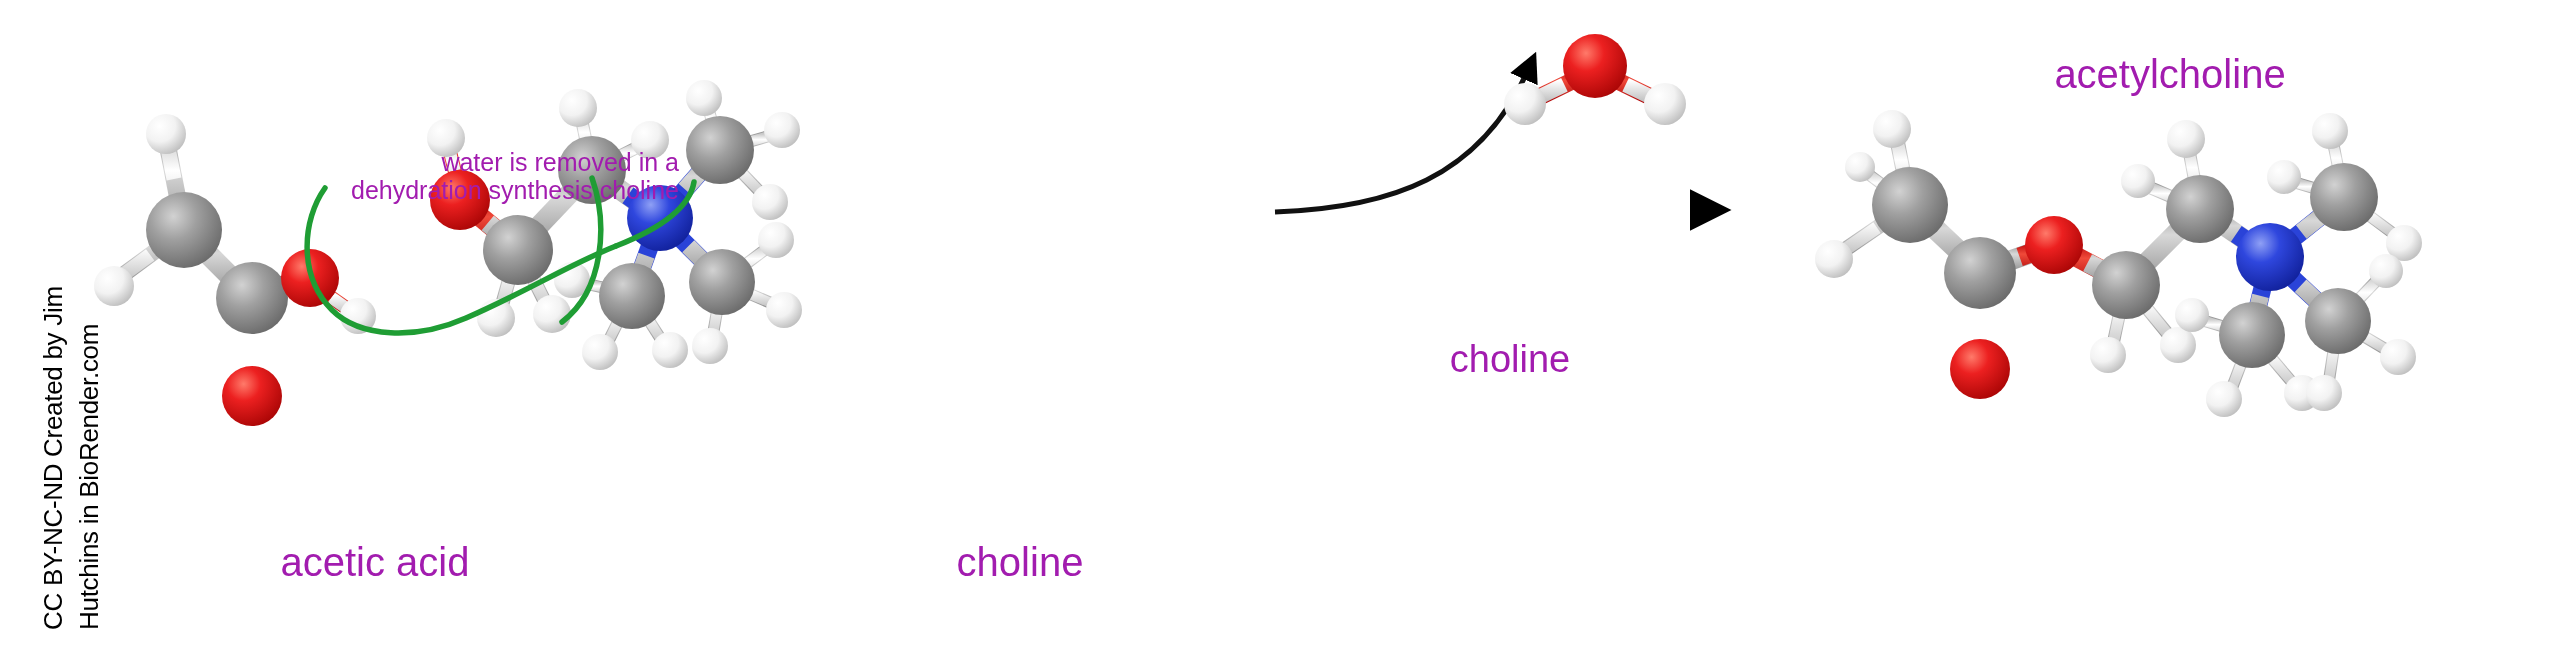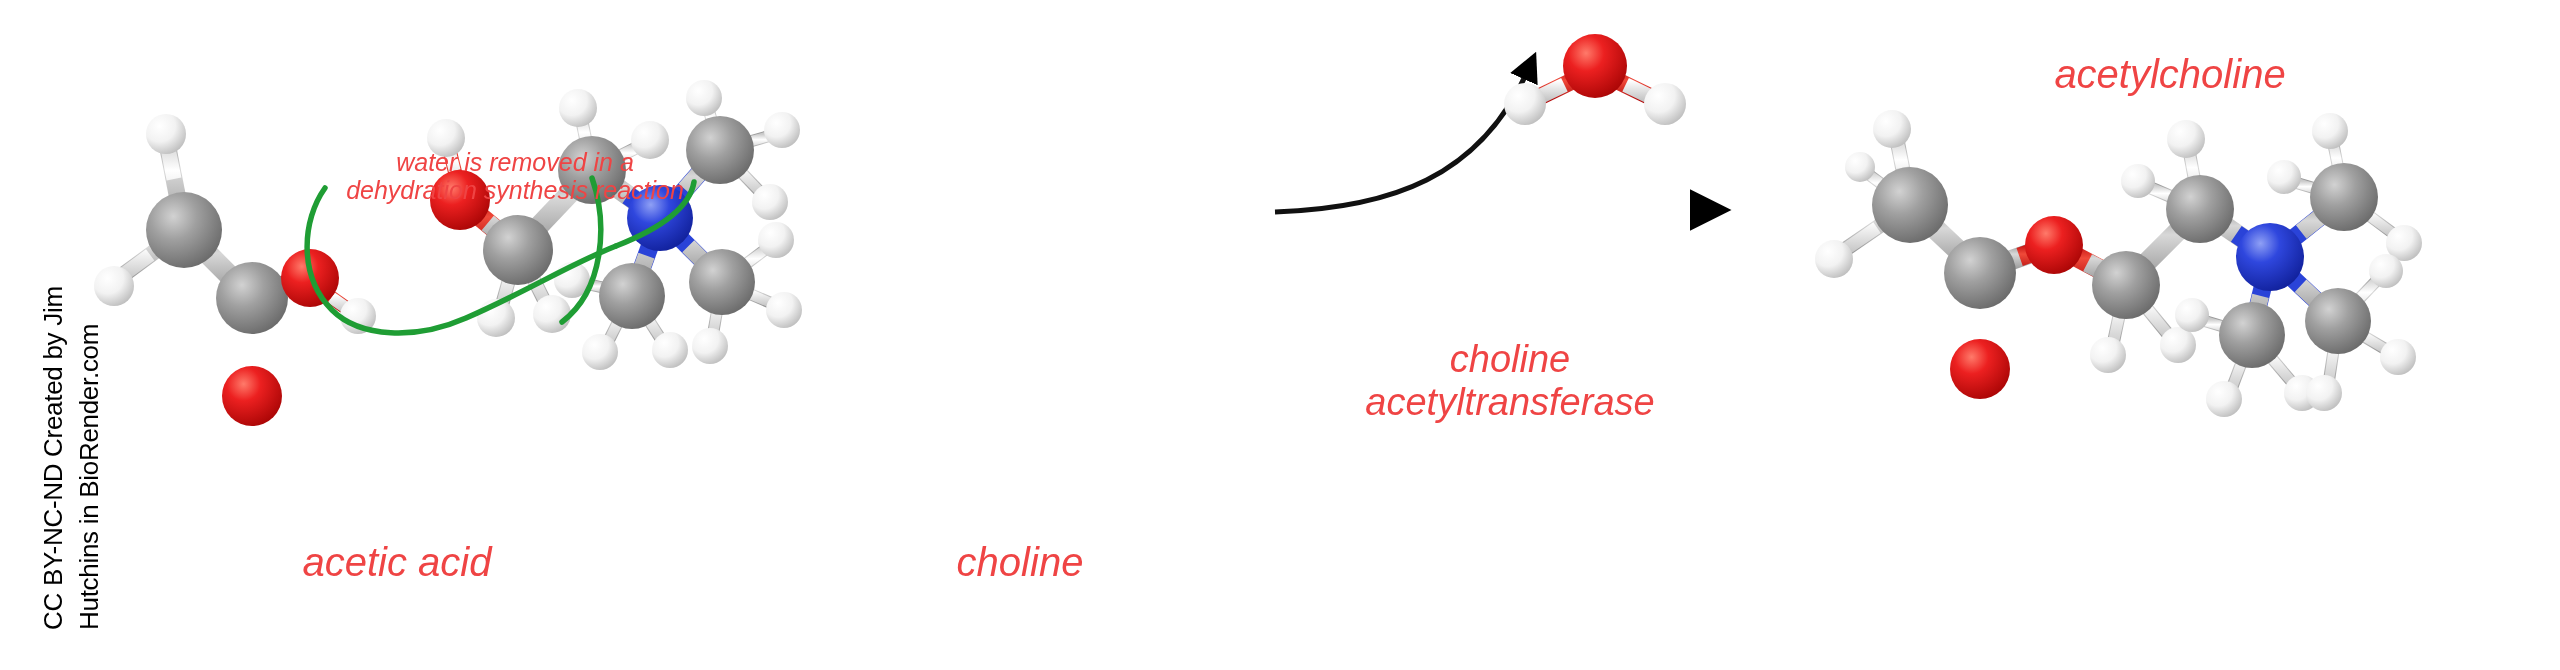--- a/index.html
+++ b/index.html
@@ -34,27 +34,26 @@
     color: #000;
   }
   .attrib .l1 { left: 38px;  top: 630px; }
   .attrib .l2 { left: 74px;  top: 630px; }
 
   
   .lbl {
     position: absolute;
     white-space: nowrap;
     font-family: "Liberation Sans", sans-serif;
-    color: #ef4444;
+    color: #a21caf;
     line-height: 1.12;
-    font-style: italic;
   }
   .lbl.big   { font-size: 40px; }
   .lbl.mid   { font-size: 38px; }
-  .lbl.small { font-size: 25px; }
+  .lbl.small { font-size: 25px; text-align: right; }
   .center { text-align: center; transform: translateX(-50%); }
 
   
   .mol {
     position: absolute;
     pointer-events: none;
   }
   svg { display: block; overflow: visible; }
 </style>
 </head>
@@ -226,24 +225,24 @@
         <path d="M 35 8 C 12 40 8 96 42 130 C 70 158 126 160 176 138 C 236 112 280 84 326 66"></path>
 
         <path d="M 326 66 C 372 48 400 26 404 2"></path>
         <path d="M 302 -2 C 318 44 314 110 272 142"></path>
       </g>
     </svg>
   </div>
 
   <div class="lbl small center" style="left:515px; top:148px;">
     <div>water is removed in a</div>
-    <div>dehydration synthesis reaction</div>
-  </div>
-
-  <div class="lbl big center" style="left:397px; top:540px;">acetic acid</div>
+    <div>dehydration synthesis choline</div>
+  </div>
+
+  <div class="lbl big center" style="left:375px; top:540px;">acetic acid</div>
   <div class="lbl big center" style="left:1020px; top:540px;">choline</div>
 
   <div class="mol" style="left:1270px; top:60px;">
     <svg width="530" height="300" viewBox="0 0 530 300">
       <defs>
         <linearGradient id="fadeArrow" x1="0" y1="0" x2="1" y2="0">
           <stop offset="0%" stop-color="#000000" stop-opacity="0"></stop>
           <stop offset="18%" stop-color="#000000" stop-opacity="0.55"></stop>
           <stop offset="42%" stop-color="#000000" stop-opacity="1"></stop>
           <stop offset="100%" stop-color="#000000" stop-opacity="1"></stop>
@@ -257,21 +256,20 @@
       </defs>
 
       <line x1="0" y1="150" x2="430" y2="150" stroke="url(#fadeArrow)" stroke-width="6" marker-end="url(#ah)"></line>
 
       <path d="M 5 152 C 120 148 210 118 258 10" fill="none" stroke="#111" stroke-width="5" marker-end="url(#ah2)"></path>
     </svg>
   </div>
 
   <div class="lbl mid center" style="left:1510px; top:338px;">
     <div>choline</div>
-    <div>acetyltransferase</div>
   </div>
 
   <div class="mol" style="left:1495px; top:18px;">
     <svg width="200" height="110" viewBox="0 0 200 110">
       <g stroke-linecap="butt">
         <line x1="100" y1="52" x2="38" y2="82" stroke="url(#bondRed)" stroke-width="17"></line>
         <line x1="100" y1="52" x2="38" y2="82" stroke="url(#bondWhite)" stroke-width="15" stroke-dasharray="0 34 36"></line>
         <line x1="100" y1="52" x2="162" y2="82" stroke="url(#bondRed)" stroke-width="17"></line>
         <line x1="100" y1="52" x2="162" y2="82" stroke="url(#bondWhite)" stroke-width="15" stroke-dasharray="0 34 36"></line>
       </g>

